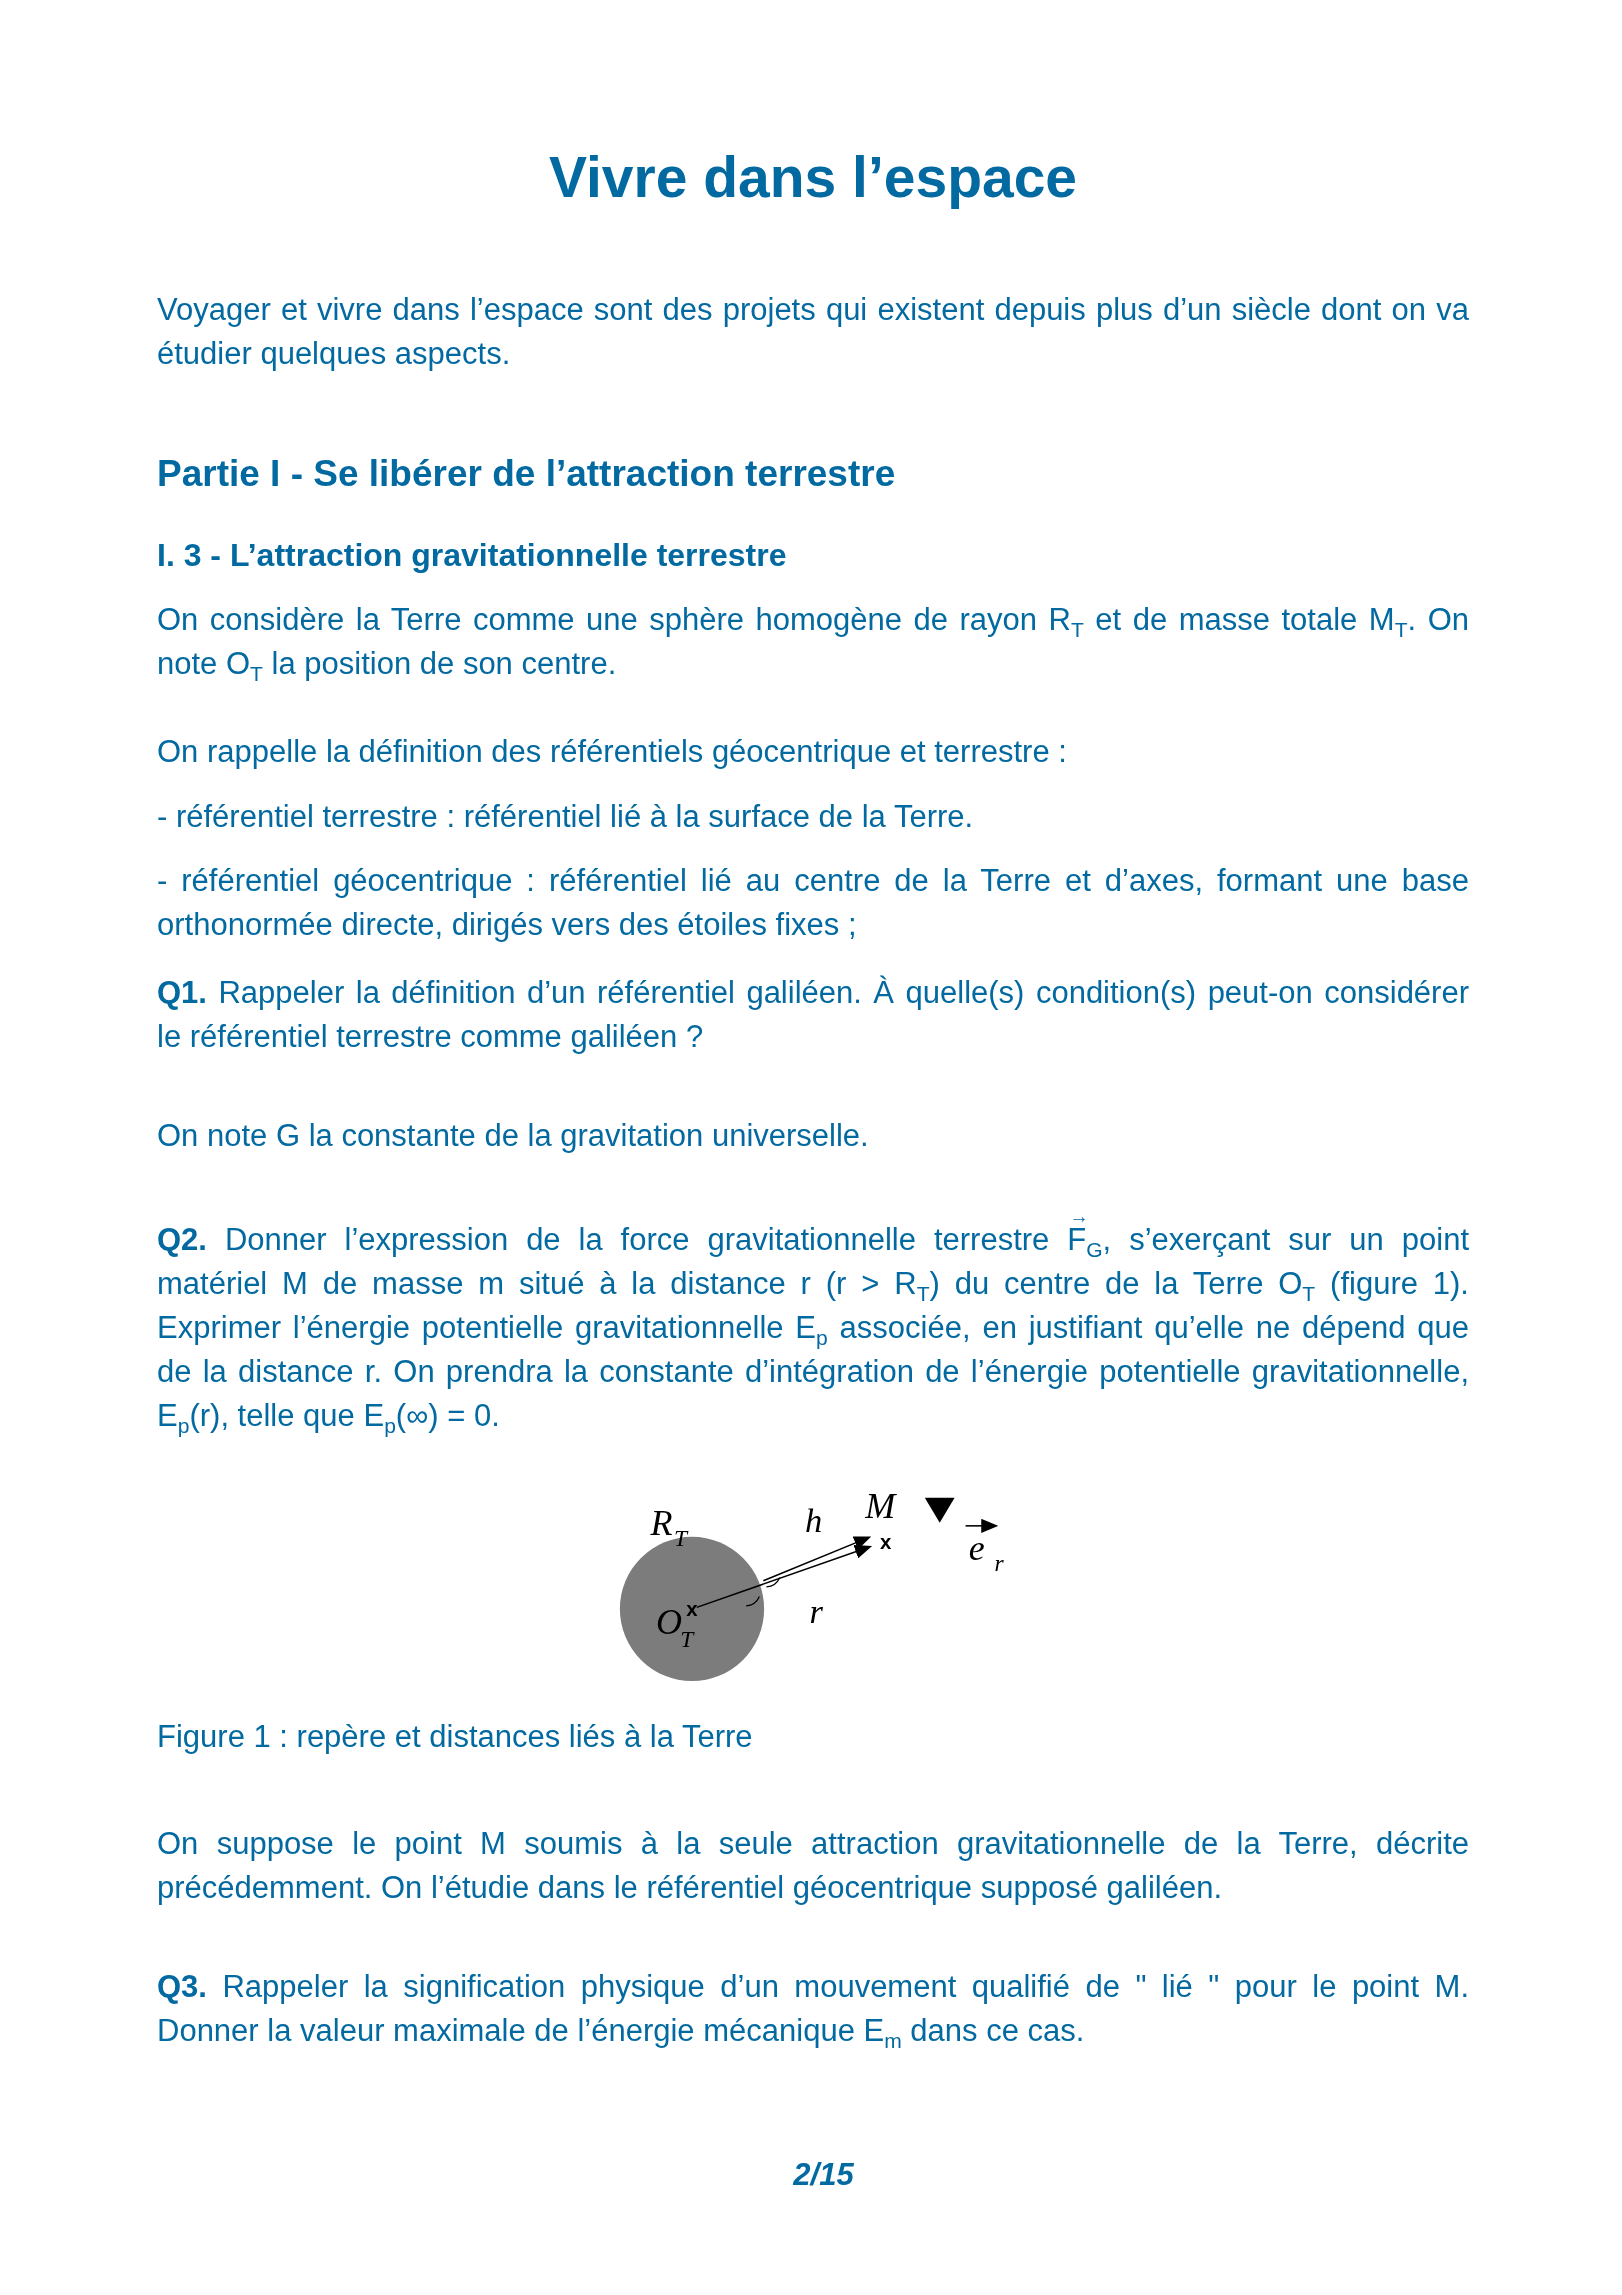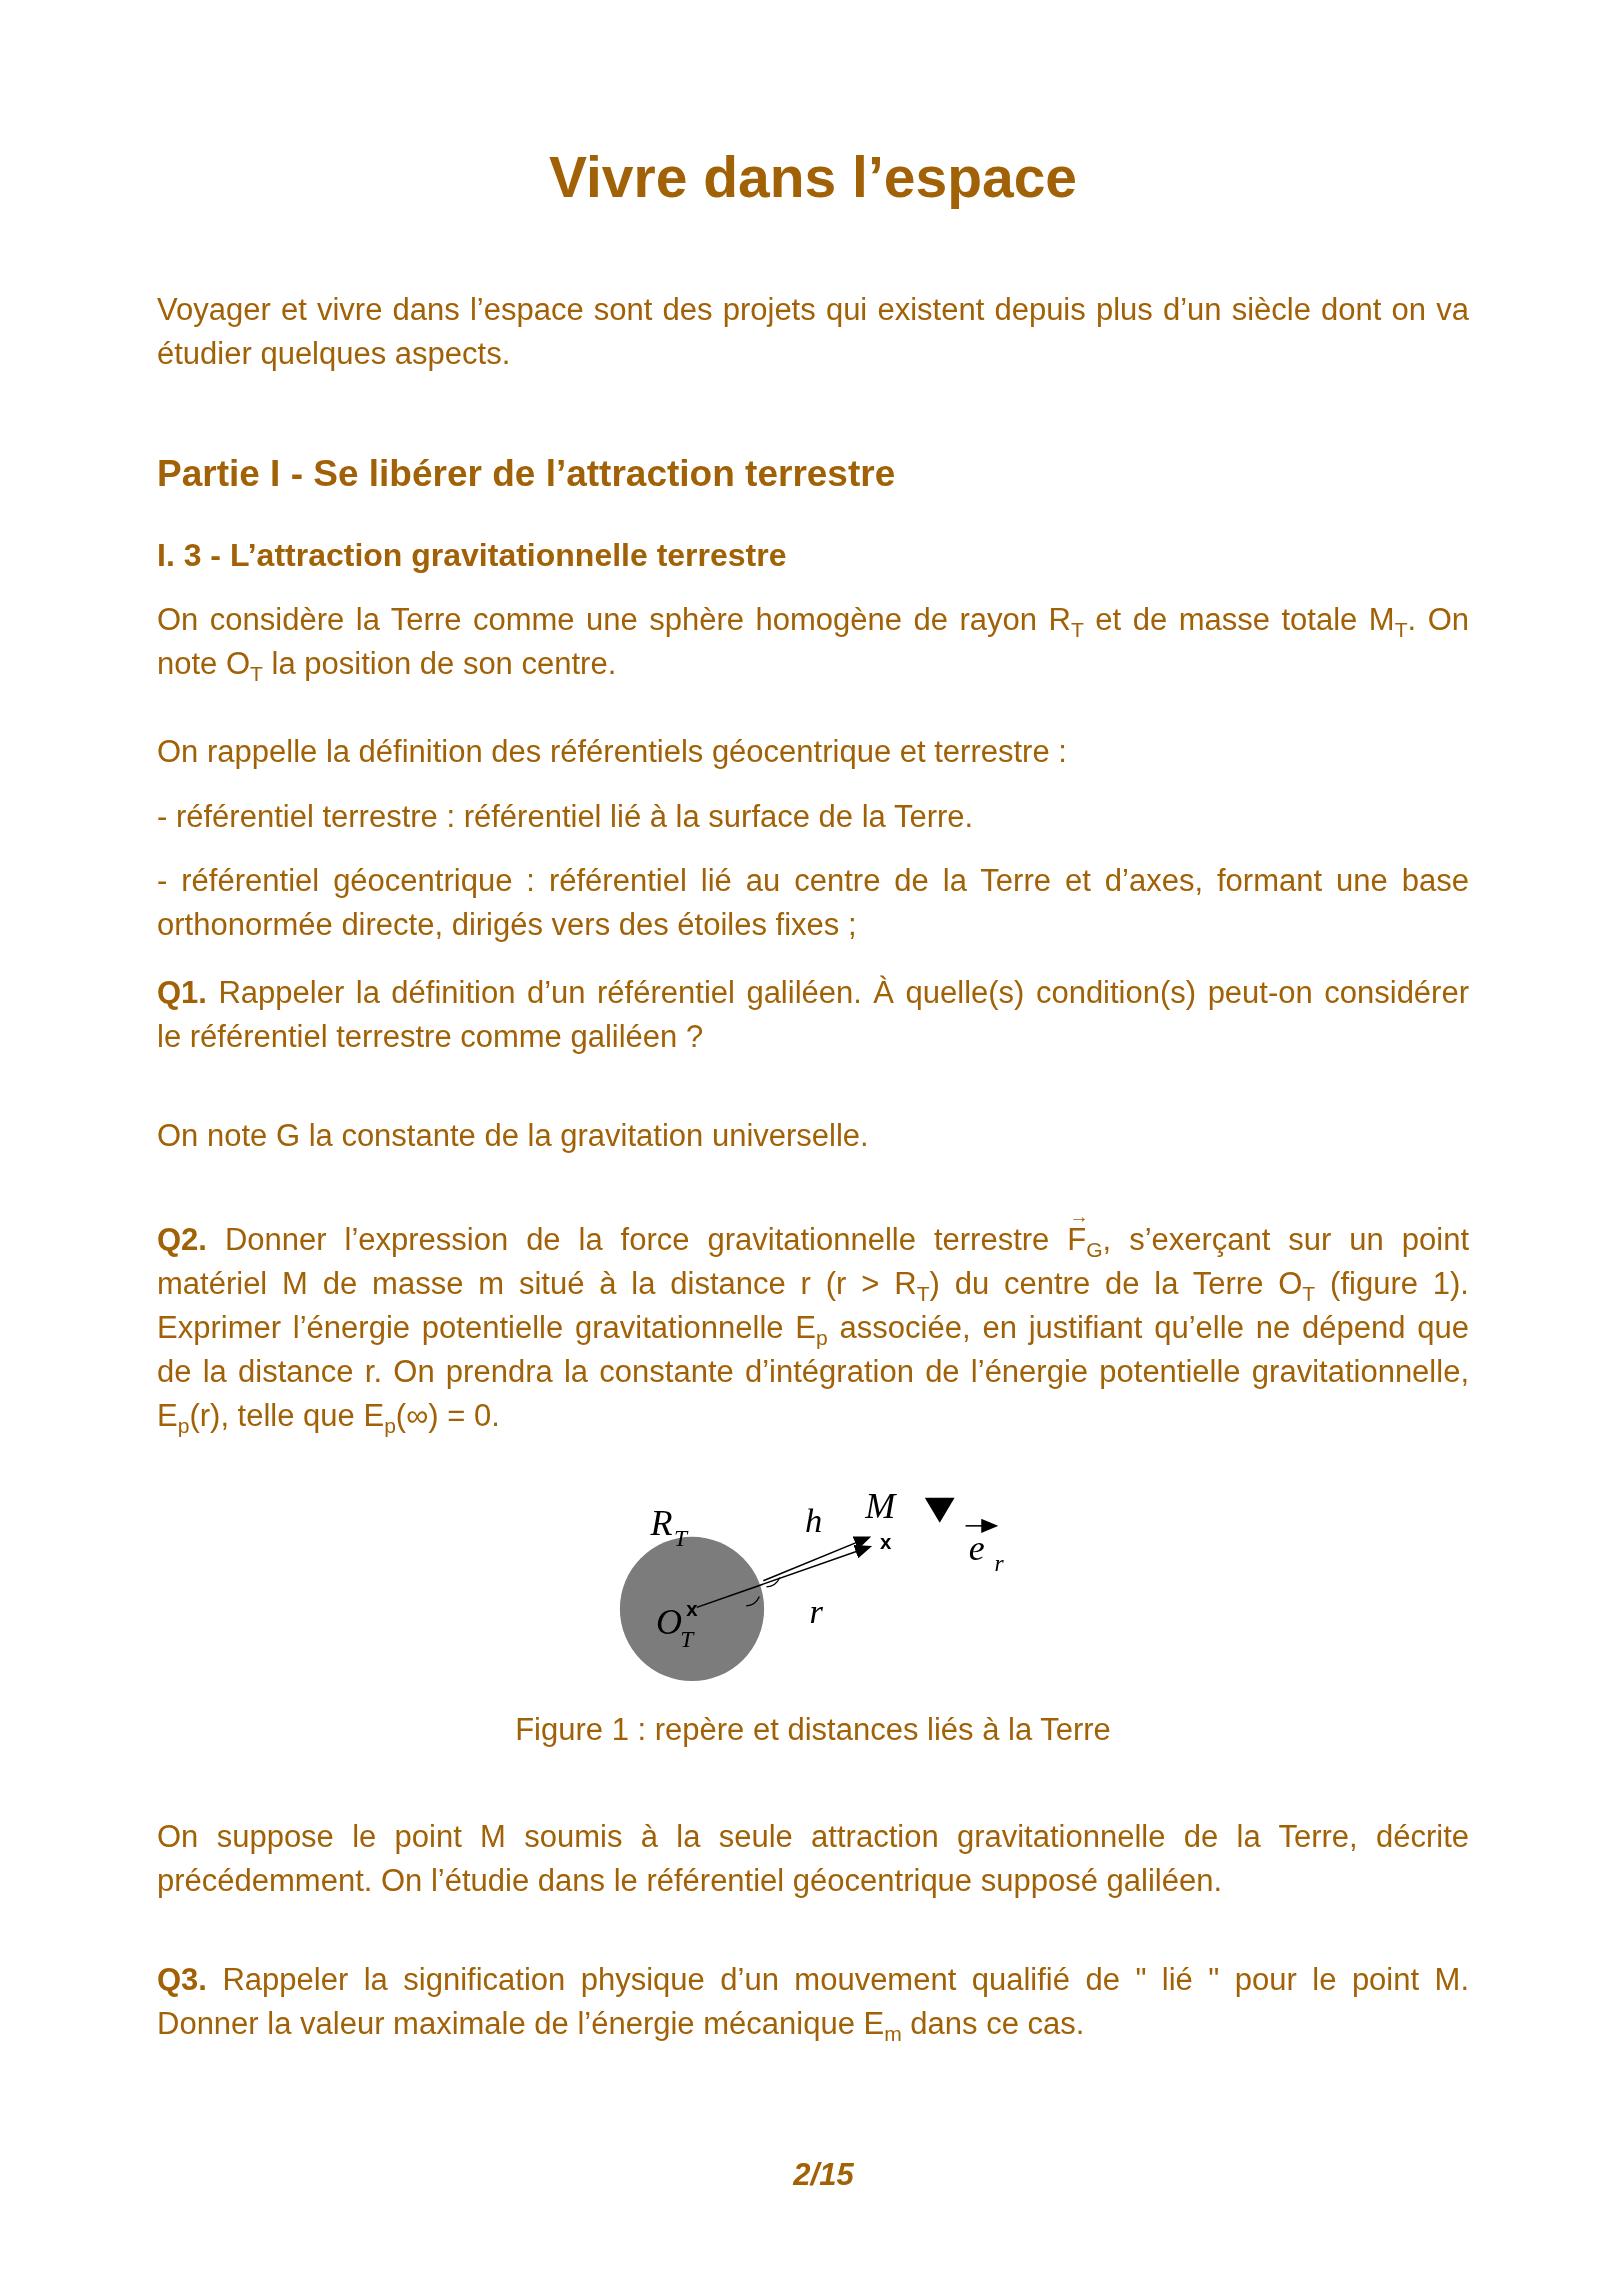--- a/index.html
+++ b/index.html
@@ -1,20 +1,20 @@
 <!DOCTYPE html>
 <html style="font-size:12.6px"><head>
 <meta charset="utf-8">
 <style>
   * { margin:0; padding:0; box-sizing:border-box; }
   html, body { background:#ffffff; }
   .page {
     position:relative;
     width:1623px; height:2295px;
-    background:#ffffff; color:#a16207;
+    background:#ffffff; color:#0369a1;
     font-family:"Liberation Sans","DejaVu Sans",sans-serif;
     font-size:31px; line-height:1.42;
     overflow:hidden;
     padding:132px 154px 0 157px;
   }
   .title { font-size:57px; line-height:1.1; font-weight:bold; text-align:center; margin-top:14px; }
   p.body { text-align:justify; }
   h2.part { font-size:37px; line-height:1.15; font-weight:bold; margin-top:77px; }
   h3.section { font-size:32px; line-height:1.2; font-weight:bold; margin-top:41px; }
   .b { font-weight:bold; }
@@ -23,21 +23,21 @@
   .vec .vec-arrow { position:absolute; left:0.12em; top:-0.58em; font-size:0.62em; line-height:1; }
   .mt-intro   { margin-top:79px; }
   .mt-sphere  { margin-top:23.6px; }
   .mt-rappelle{ margin-top:44px; }
   .mt-item    { margin-top:20.4px; }
   .mt-q1      { margin-top:24px; }
   .mt-const   { margin-top:55px; }
   .mt-q2      { margin-top:60px; }
   .fig { width:785px; margin:22px auto 0; display:block; }
   .fig svg { display:block; }
-  .caption { text-align:center; margin-top:5px; }
+  .caption { margin-top:12px; }
   .mt-suppose { margin-top:63px; }
   .mt-q3      { margin-top:55px; }
   .page-number { position:absolute; left:12px; top:2153px; width:100%; text-align:center; font-weight:bold;font-style:italic; }
   .mathtext { font-family:"Liberation Serif","DejaVu Serif",serif; font-style:italic; }
   .marker-x { font-family:"Liberation Sans","DejaVu Sans",sans-serif; font-weight:bold; }
 </style>
 </head>
 <body>
 
 <div class="page">

